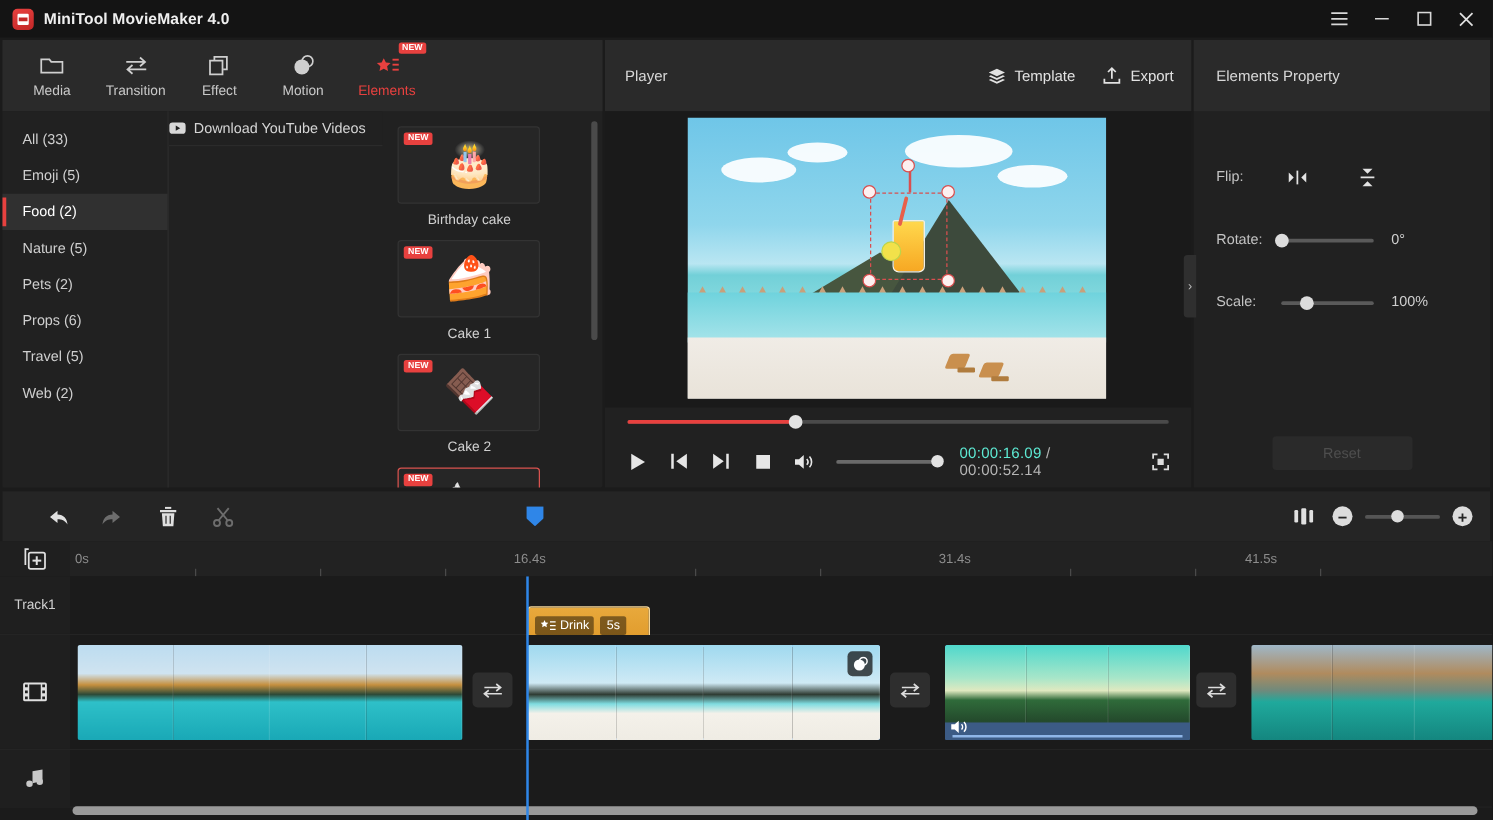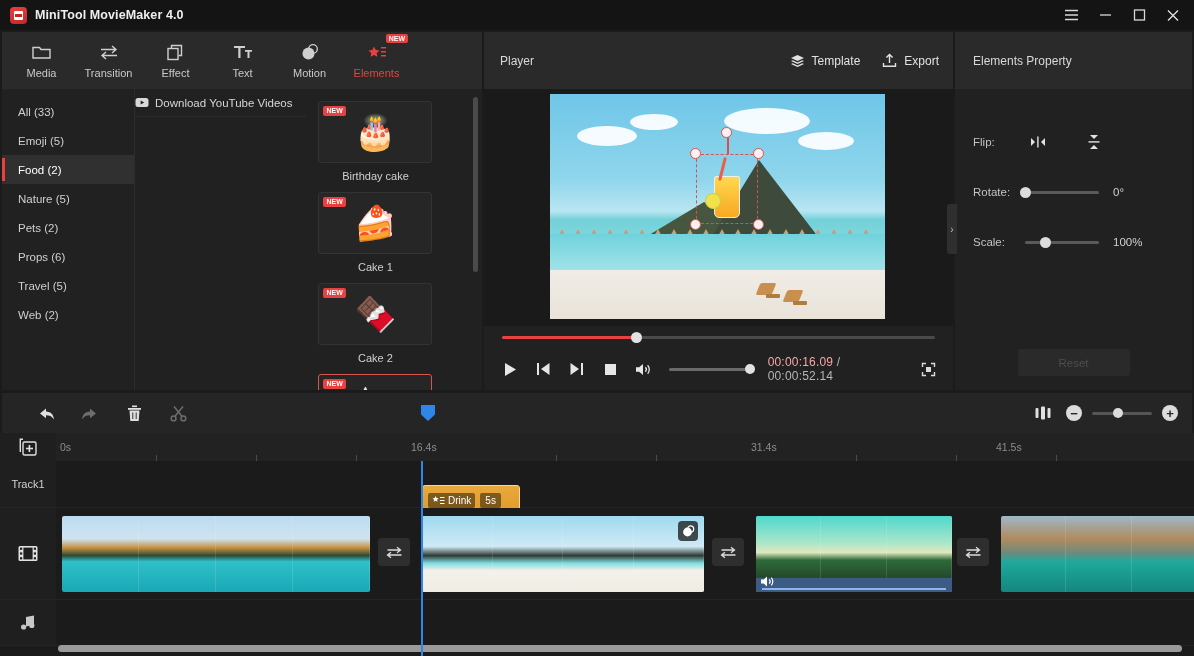--- a/index.html
+++ b/index.html
@@ -158,21 +158,21 @@
   .prog-row { height: 22px; padding: 0 18px; display: flex; align-items: center; flex:none; }
   .prog-track { flex:1; height:3px; background:#4a4a4a; border-radius:2px; position:relative; }
   .prog-fill { position:absolute; left:0; top:0; bottom:0; width:31%; background:#e8413f; border-radius:2px;}
   .prog-knob { position:absolute; left:31%; top:50%; width:11px;height:11px;margin:-5.5px 0 0 -5.5px; background:#e2e2e2;border-radius:50%;}
 
   .ctrl-row { height: 42px; display:flex; align-items:center; padding: 0 16px; gap: 14px; flex:none; }
   .ctrl-btn { width: 22px; height: 22px; display:flex;align-items:center;justify-content:center;color:#e2e2e2; }
   .vol-track { width: 95px; height:3px; background:#6a6a6a; border-radius:2px; position:relative; margin-left:2px;}
   .vol-knob { position:absolute; right:-1px; top:50%; width:10px;height:10px;margin-top:-5px;background:#e2e2e2;border-radius:50%;}
   .time { margin-left: auto; font-size: 12px; color: #b6b6b6; letter-spacing: .2px; }
-  .time .cur { color: #fca5a5; }
+  .time .cur { color: #5eead4; }
   .fullscreen-btn { width:20px;height:20px; display:flex;align-items:center;justify-content:center;color:#dcdcdc;margin-left:12px;}
 
   
   .prop-panel {
     width: 237px; background: #212121; margin: 2px 2px 0 2px; display:flex; flex-direction:column;
     position: relative;
   }
   .prop-head { height: 57px; background: #2a2a2a; display:flex; align-items:center; padding-left:18px; font-size:12px;color:#d8d8d8; flex:none;}
   .prop-body { flex:1; padding: 28px 16px 0 18px; }
   .prop-row { display:flex; align-items:center; height: 50px; font-size: 11.5px; color:#c3c3c3; }
@@ -317,31 +317,20 @@
         <div class="res-tab">
           <span class="ico">
             <svg width="18" height="17" viewBox="0 0 18 17">
                 <g fill="none" stroke="#cfcfcf" stroke-width="1.4">
                   <rect x="1" y="4.5" width="10" height="11"></rect>
                   <path d="M4.5 4.5V1.5h10v10h-3"></path>
                 </g>
               </svg>
           </span>
           <span>Effect</span>
-        </div>
-        <div class="res-tab">
-          <span class="ico">
-            <svg width="20" height="16" viewBox="0 0 20 16">
-                <g fill="#cfcfcf">
-                  <path d="M1 2h11v2H7.5v10h-2.2V4H1z"></path>
-                  <path d="M12 6h7v1.8h-2.5V14h-2V7.8H12z"></path>
-                </g>
-              </svg>
-          </span>
-          <span>Text</span>
         </div>
         <div class="res-tab">
           <span class="ico">
             <svg width="18" height="17" viewBox="0 0 18 17">
                 <circle cx="7.5" cy="9.5" r="6" fill="#cfcfcf"></circle>
                 <circle cx="12" cy="5" r="4.3" fill="none" stroke="#cfcfcf" stroke-width="1.3"></circle>
               </svg>
           </span>
           <span>Motion</span>
         </div>

